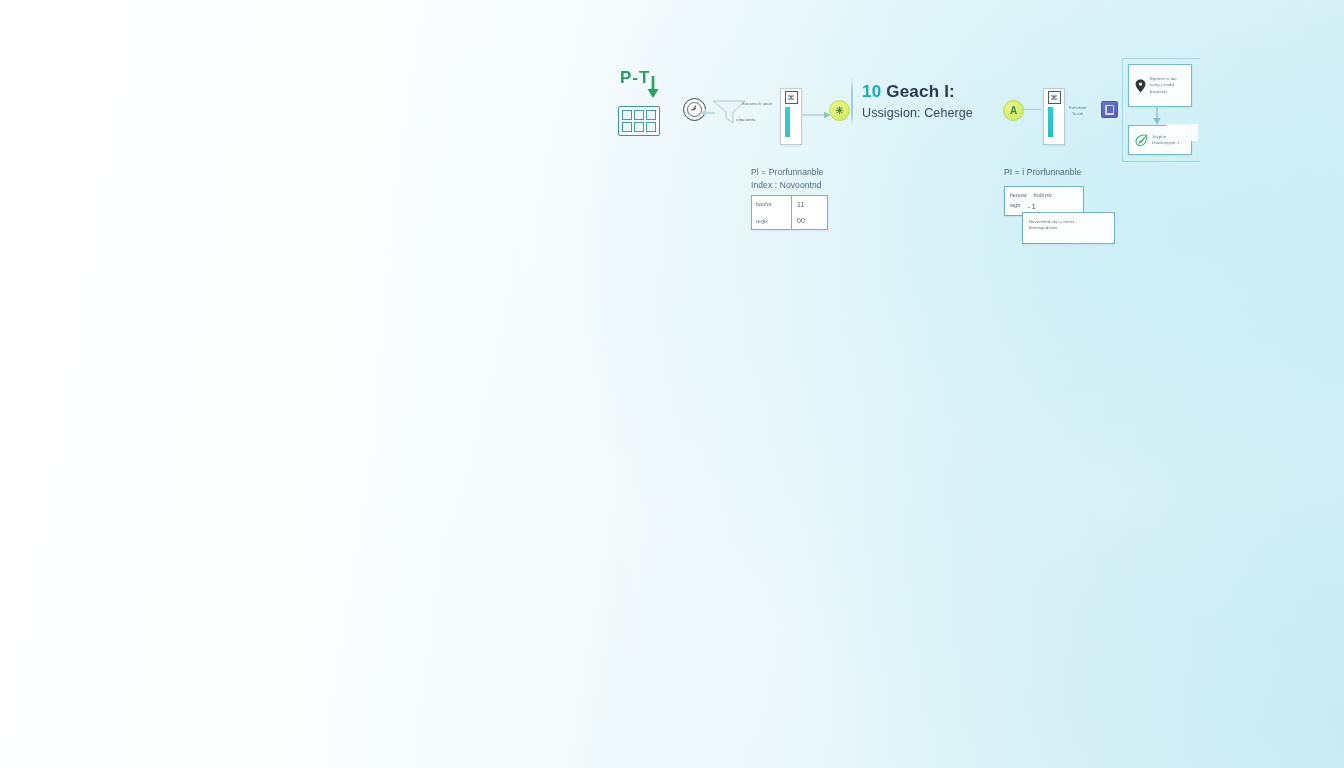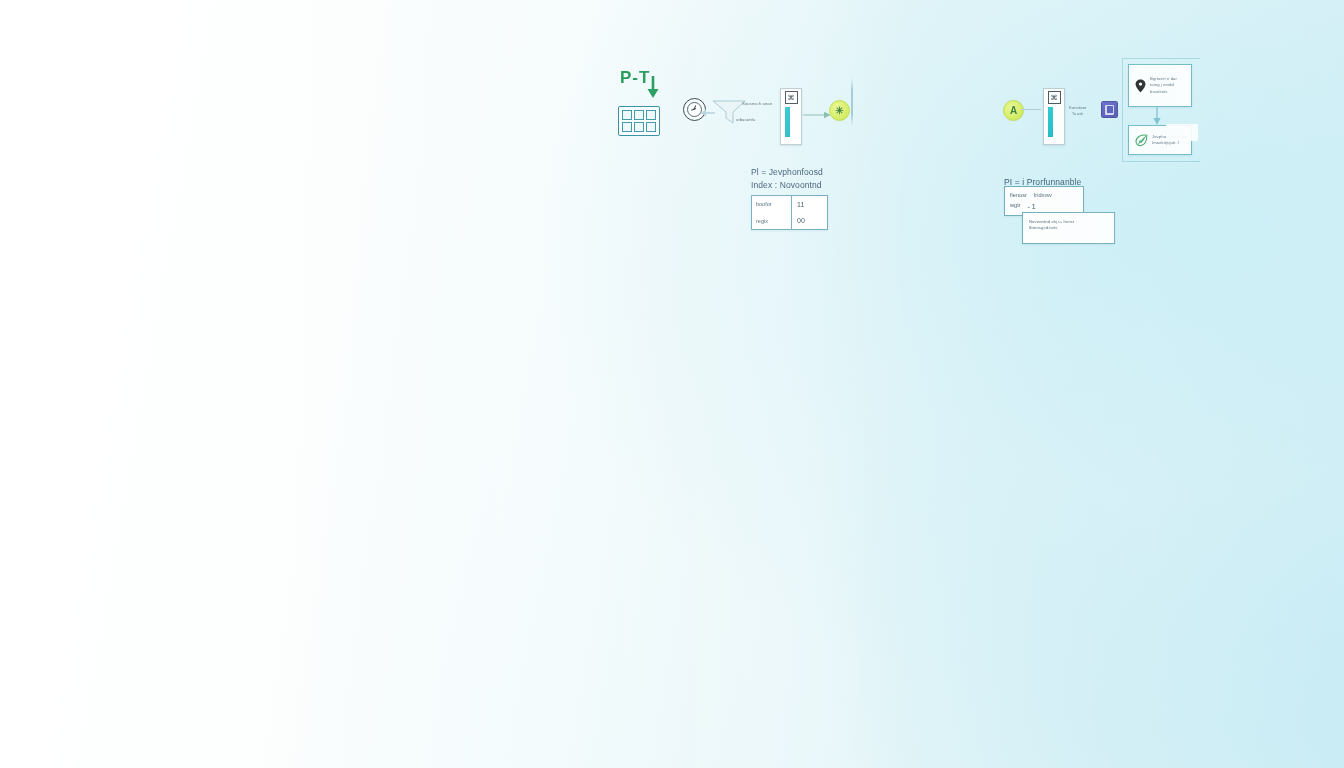--- a/index.html
+++ b/index.html
@@ -301,21 +301,21 @@
     font-size: 5.5px;
     color: #43606f;
     filter: blur(0.35px);
     white-space: nowrap;
   }
   #table-left .cell.val { font-size: 7px; color: #33505f; padding-left: 5px; }
   #table-left .cell.c0,
   #table-left .cell.c2 { border-right: 1.1px solid #6aa9bd; }
 
   
-  #legend-right { left: 1004px; top: 176px; width: 120px; }
+  #legend-right { left: 1004px; top: 166px; width: 120px; }
 
   #box-right-top {
     left: 1004px; top: 186px;
     width: 80px; height: 30px;
     background: #ffffff;
     border: 1.2px solid #6aa9bd;
     box-sizing: border-box;
     padding: 4px 5px;
     box-shadow: 0 1px 2px rgba(40,80,95,.09);
   }
@@ -394,20 +394,27 @@
     <svg width="28" height="10" viewBox="0 0 28 10">
       <path d="M0 5 L22 5" stroke="#8fc4b6" stroke-width="1.2" fill="none"></path>
       <path d="M27.5 5 L21 1.8 L21 8.2 Z" fill="#7dbba9"></path>
     </svg>
   </div>
 
   <div class="abs badge" id="badge-star">✳</div>
 
   <div class="abs" id="divider"></div>
 
+  <div class="abs" id="heading-block">
+    <div id="heading-line">
+      <span class="num">10</span>
+      <span>Geach I:</span>
+    </div>
+    <div id="heading-sub">Ussigsion: Ceherge</div>
+  </div>
 
   <div class="abs badge" id="badge-a">A</div>
 
   <div class="abs" id="connector-right"></div>
 
   <div class="abs bar-card" id="card-right">
     <div class="glyph">⌘</div>
     <div class="bar"></div>
   </div>
 
@@ -447,21 +454,21 @@
       <path d="M4.3 6.6 L6.0 8.4 L9.4 4.3" stroke="#2e9e5b" stroke-width="1.2" fill="none"></path>
     </svg>
     <div>
       <div class="micro">Jevphonfoosd kgd</div>
       <div class="micro">Imadcitjtijatt. l</div>
     </div>
   </div>
   <div class="abs" id="leaf-card-flap"></div>
 
   <div class="abs" id="legend-left">
-    <div class="legend-text">Pl = Jevphonfoosd</div>
+    <div class="legend-text">Pl = Prorfunnanble</div>
     <div class="legend-text">Index : Novoontnd</div>
   </div>
 
   <div class="abs" id="table-left">
     <div class="cell c0">boofor</div>
     <div class="cell val c1">11</div>
     <div class="cell c2">regix</div>
     <div class="cell val c3">00</div>
   </div>
 

